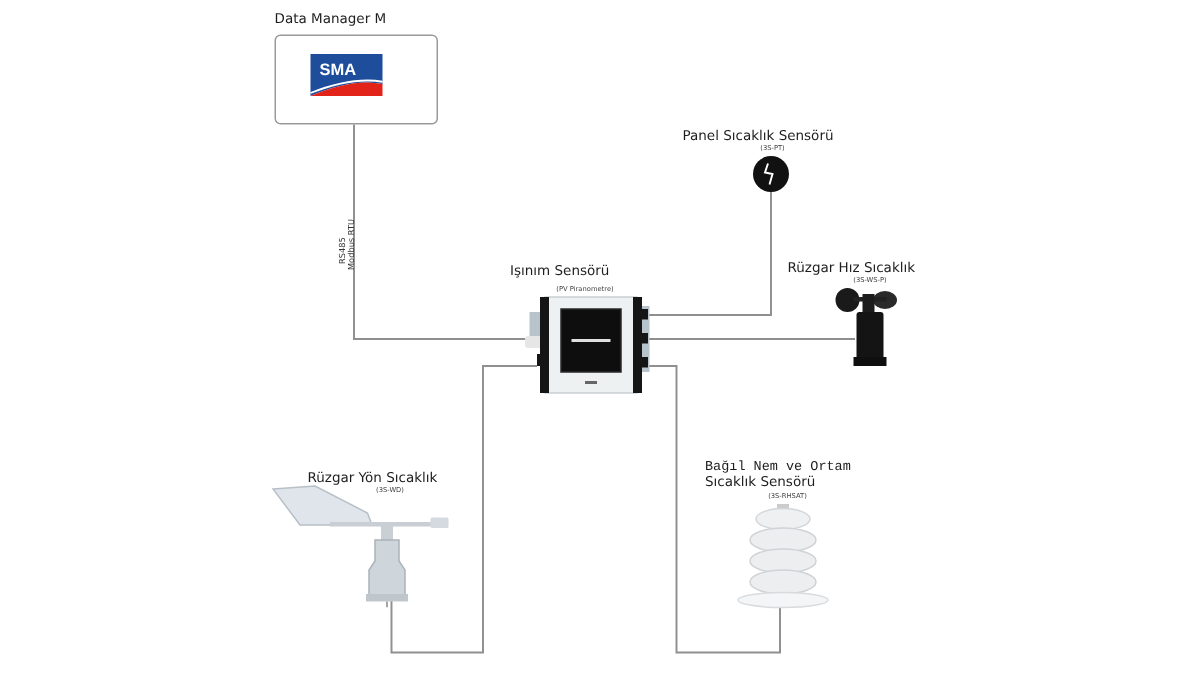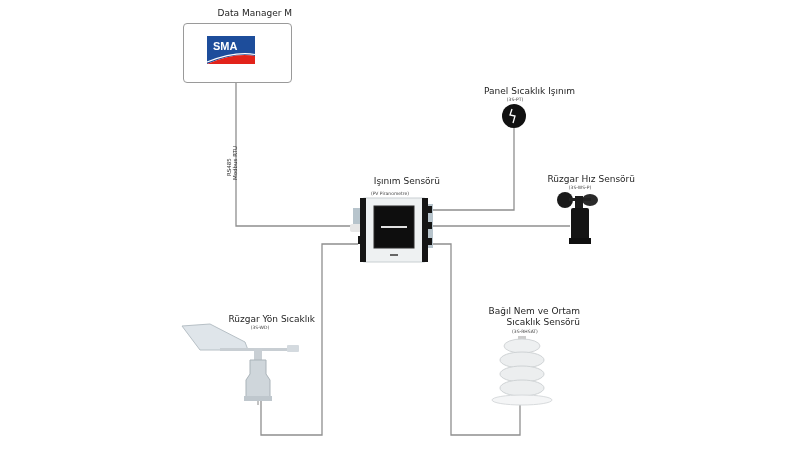--- a/index.html
+++ b/index.html
@@ -1,19 +1,19 @@
 <!DOCTYPE html>
 <html><head>
   <meta charset="utf-8">
   <style>
     html, body { margin: 0; padding: 0; background: #ffffff; }
     body { width: 795px; height: 450px; position: relative; overflow: hidden;
            font-family: "DejaVu Sans", sans-serif; color: #1a1a1a; }
     .abs { position: absolute; }
-    .title { font-size: 9px; white-space: nowrap; text-align: right; color: #1e1e1e; }
+    .title { font-size: 9px; white-space: nowrap; text-align: left; color: #1e1e1e; }
     .sub { font-size: 4.5px; white-space: nowrap; text-align: center; color: #444; }
     svg.lines { position: absolute; left: 0; top: 0; }
     .dm-box { left: 183px; top: 23px; width: 109px; height: 60px; border: 1px solid #9a9a9a;
               border-radius: 4px; background: #fff; box-sizing: border-box; }
     .sma-logo { left: 205px; top: 34px; width: 52px; height: 32px; }
     .rs-label { left: 214px; top: 150px; width: 40px; height: 26px; }
     .rs-label span { position: absolute; font-size: 5.5px; white-space: nowrap; transform: rotate(-90deg);
                      transform-origin: left top; color: #333; }
   </style>
 </head>
@@ -54,28 +54,28 @@
   <rect x="74" y="2" width="6" height="64" fill="#151515"></rect>
   <rect x="10" y="40" width="6" height="8" fill="#151515"></rect>
   <rect x="78" y="10" width="6" height="7" fill="#151515"></rect>
   <rect x="78" y="26" width="6" height="7" fill="#151515"></rect>
   <rect x="78" y="42" width="6" height="7" fill="#151515"></rect>
   <rect x="26" y="10" width="40" height="42" fill="#0e0e0e" stroke="#2a2a2a"></rect>
   <rect x="33" y="30" width="26" height="2" fill="#e0e0e0"></rect>
   <rect x="42" y="58" width="8" height="2" fill="#666"></rect>
 </svg>
 
-<div class="abs title" style="left:455px; top:86px; width:120px;">Panel Sıcaklık Işınım</div>
+<div class="abs title" style="left:455px; top:86px; width:120px;">Panel Sıcaklık Sensörü</div>
 <div class="abs sub" style="left:455px; top:97px; width:120px;">(3S-PT)</div>
 <svg class="abs" style="left:501px; top:103px;" width="26" height="26" viewBox="0 0 26 26">
   <circle cx="13" cy="13" r="12" fill="#111"></circle>
   <path d="M11,6 L9,12 L14,13 L12,20" stroke="#fff" stroke-width="1.3" fill="none"></path>
 </svg>
 
-<div class="abs title" style="left:525px; top:174px; width:110px;">Rüzgar Hız Sensörü</div>
+<div class="abs title" style="left:525px; top:174px; width:110px;">Rüzgar Hız Sıcaklık</div>
 <div class="abs sub" style="left:525px; top:185px; width:110px;">(3S-WS-P)</div>
 <svg class="abs" style="left:555px; top:190px;" width="50" height="58" viewBox="0 0 50 58">
   <circle cx="10" cy="10" r="8" fill="#1a1a1a"></circle>
   <ellipse cx="35" cy="10" rx="8" ry="6" fill="#2a2a2a"></ellipse>
   <rect x="14" y="8" width="22" height="3" fill="#222"></rect>
   <rect x="20" y="6" width="8" height="12" fill="#1c1c1c"></rect>
   <rect x="16" y="18" width="18" height="32" rx="2" fill="#141414"></rect>
   <rect x="14" y="48" width="22" height="6" fill="#0f0f0f"></rect>
 </svg>
 
@@ -84,21 +84,21 @@
 <svg class="abs" style="left:180px; top:320px;" width="125" height="85" viewBox="0 0 125 85">
   <path d="M2,6 L30,4 L65,22 L68,30 L20,30 Z" fill="#dfe5ea" stroke="#b7c0c6"></path>
   <rect x="40" y="28" width="75" height="3" fill="#c8ced3"></rect>
   <rect x="107" y="25" width="12" height="7" rx="1" fill="#d4dadf"></rect>
   <rect x="74" y="28" width="8" height="12" fill="#c9cfd4"></rect>
   <path d="M70,40 L86,40 L86,54 L90,60 L90,78 L66,78 L66,60 L70,54 Z" fill="#cfd6db" stroke="#aab3b9"></path>
   <rect x="64" y="76" width="28" height="5" fill="#bfc7cd"></rect>
   <line x1="78" y1="81" x2="78" y2="85" stroke="#888"></line>
 </svg>
 
-<div class="abs title" style="left:470px; top:306px; width:110px;">Bağıl Nem ve Ortam</div>
+<div class="abs title" style="left:470px; top:306px; width:110px;font-family:Liberation Mono, monospace;">Bağıl Nem ve Ortam</div>
 <div class="abs title" style="left:470px; top:317px; width:110px;">Sıcaklık Sensörü</div>
 <div class="abs sub" style="left:470px; top:329px; width:110px;">(3S-RHSAT)</div>
 <svg class="abs" style="left:490px; top:334px;" width="64" height="72" viewBox="0 0 64 72">
   <rect x="28" y="2" width="8" height="4" fill="#ccc"></rect>
   <ellipse cx="32" cy="12" rx="18" ry="7" fill="#eef0f1" stroke="#d3d6d8"></ellipse>
   <ellipse cx="32" cy="26" rx="22" ry="8" fill="#eceeef" stroke="#cfd3d5"></ellipse>
   <ellipse cx="32" cy="40" rx="22" ry="8" fill="#eceeef" stroke="#cfd3d5"></ellipse>
   <ellipse cx="32" cy="54" rx="22" ry="8" fill="#eceeef" stroke="#cfd3d5"></ellipse>
   <ellipse cx="32" cy="66" rx="30" ry="5" fill="#f4f5f6" stroke="#d8dbdd"></ellipse>
 </svg>

